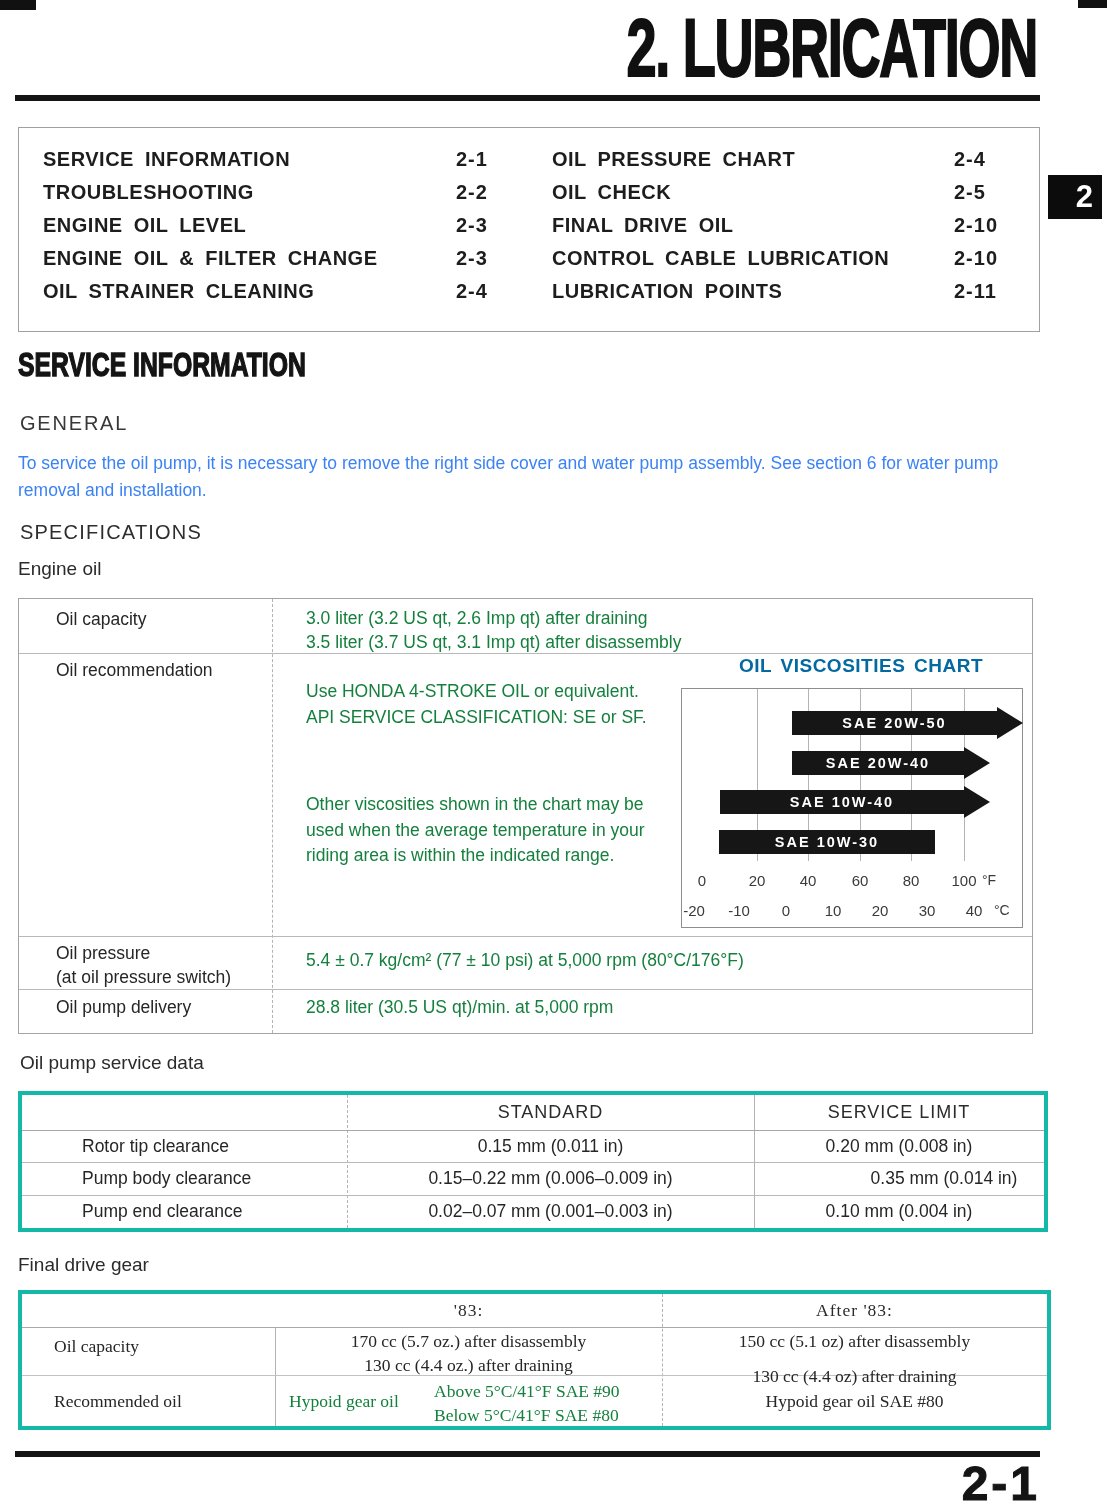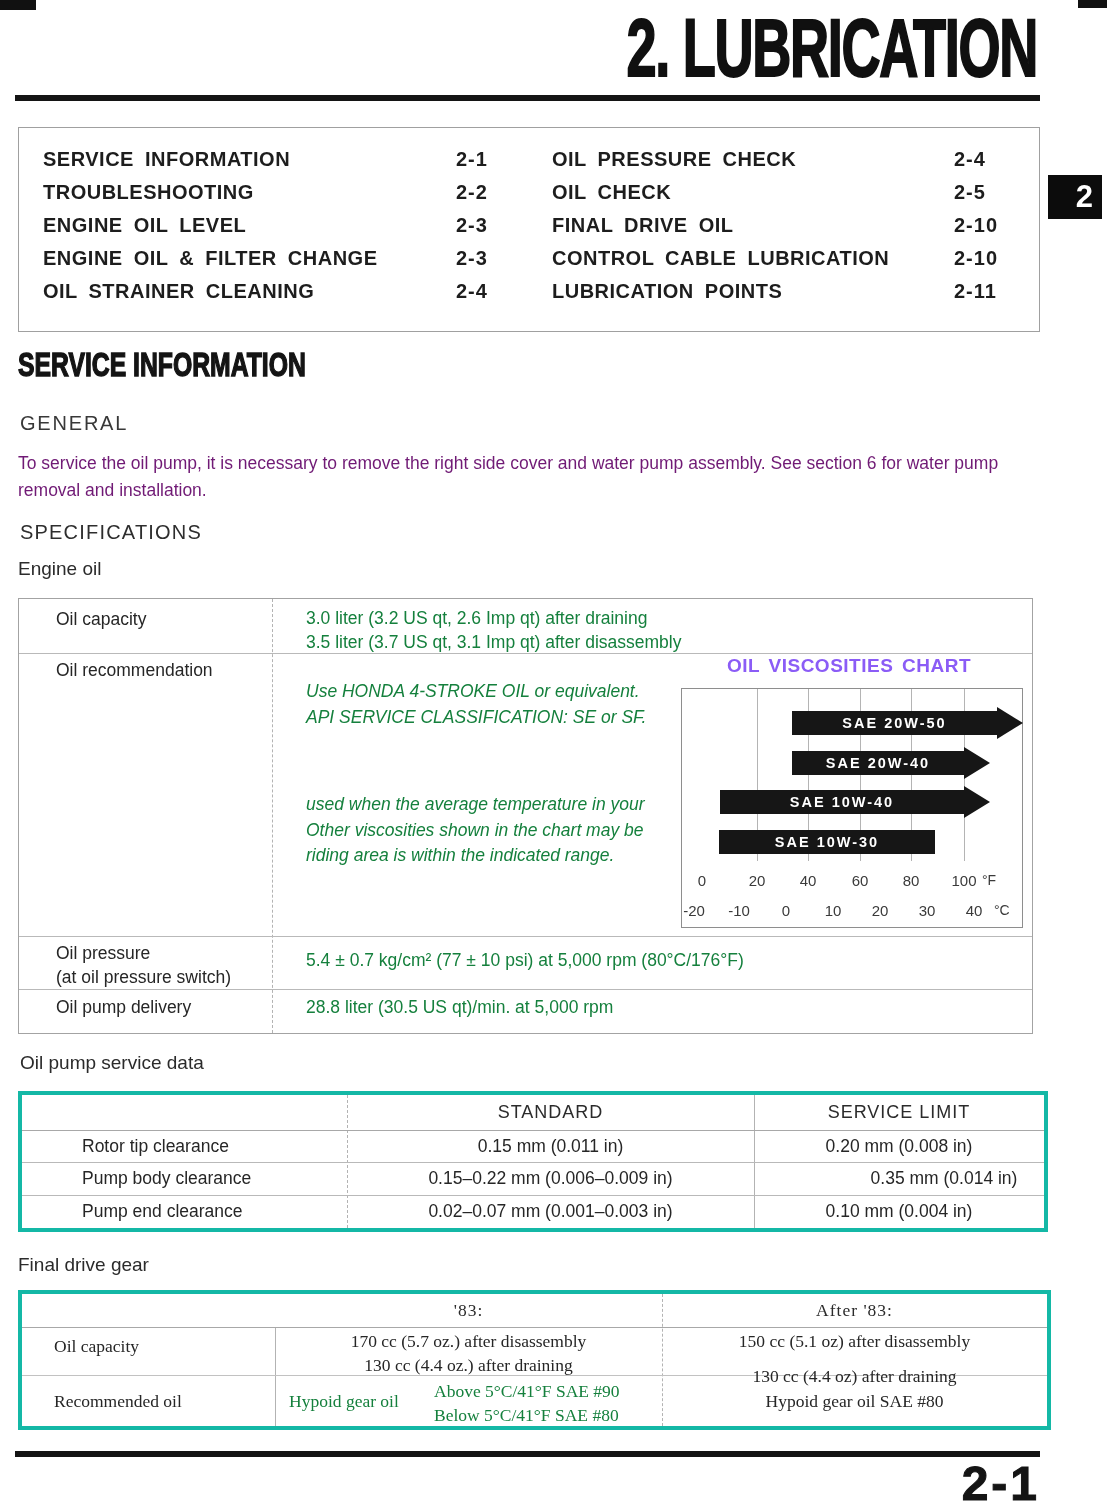--- a/index.html
+++ b/index.html
@@ -32,35 +32,35 @@
     text-align:right; padding-right:9px; box-sizing:border-box;}
 
   .h1-cond{
     top:346px; left:18px; font-size:33px; font-weight:bold; color:#141414;
     white-space:nowrap; letter-spacing:0;
     transform:scaleX(0.75); transform-origin:left top;
     -webkit-text-stroke:1.4px #141414;
   }
   .h2{font-size:20px; letter-spacing:1.8px; color:#383838;}
   .h3{font-size:19px; color:#2b2b2b;}
-  .body-text{font-size:17.5px; line-height:27px; color:#701a75;}
+  .body-text{font-size:17.5px; line-height:27px; color:#3b82f6;}
 
   
   .spec-table{top:598px; left:18px; width:1013px; height:434px; border:1px solid #a3a3a3;}
   .vline{position:absolute; width:1px; background:#b3b3b3;}
   .vline.dashed{background:none; border-left:1px dashed #b3b3b3;}
   .hline{position:absolute; height:1px; background:#b9b9b9; left:0; right:0;}
   .cell-label{position:absolute; font-size:17.5px; color:#262626; white-space:nowrap;}
   .cell-value{position:absolute; font-size:17.5px; color:#15803d; white-space:nowrap;}
-  .multiline div{line-height:25.5px; white-space:nowrap;font-style:italic;}
+  .multiline div{line-height:25.5px; white-space:nowrap;}
 
   
   .chart{top:56px; left:645px; width:362px; height:278px;}
-  .chart-title{position:absolute; top:0; left:4px; width:100%; text-align:center;
-    font-size:19px; font-weight:bold; color:#8b5cf6; letter-spacing:0.5px; word-spacing:3px;}
+  .chart-title{position:absolute; top:0; left:16px; width:100%; text-align:center;
+    font-size:19px; font-weight:bold; color:#0369a1; letter-spacing:0.5px; word-spacing:3px;}
   .chart-frame{position:absolute; top:33px; left:17px; width:340px; height:238px; border:1px solid #8e8e8e;}
   .gridline{position:absolute; top:0; height:172px; width:1px; background:#b4b4b4;}
   .bar{position:absolute; height:24px; background:#161616; color:#fff;
     display:flex; align-items:center; justify-content:center;
     font-size:14.5px; font-weight:bold; letter-spacing:2px; white-space:nowrap;}
   .arrowhead{position:absolute; right:-26px; top:-4px; width:0; height:0;
     border-left:26px solid #161616; border-top:16px solid transparent; border-bottom:16px solid transparent;}
   .tick{position:absolute; transform:translateX(-50%); font-size:15px; color:#3a3a3a; white-space:nowrap;}
   .tick-unit{position:absolute; font-size:14px; color:#3a3a3a; white-space:nowrap;}
 
@@ -90,21 +90,21 @@
     <div class="toc-page" style="top:20px;left:437px;">2-1</div>
     <div class="toc-item" style="top:53px;left:24px;"><span>TROUBLESHOOTING</span></div>
     <div class="toc-page" style="top:53px;left:437px;">2-2</div>
     <div class="toc-item" style="top:86px;left:24px;"><span>ENGINE OIL LEVEL</span></div>
     <div class="toc-page" style="top:86px;left:437px;">2-3</div>
     <div class="toc-item" style="top:119px;left:24px;"><span>ENGINE OIL &amp; FILTER CHANGE</span></div>
     <div class="toc-page" style="top:119px;left:437px;">2-3</div>
     <div class="toc-item" style="top:152px;left:24px;"><span>OIL STRAINER CLEANING</span></div>
     <div class="toc-page" style="top:152px;left:437px;">2-4</div>
 
-    <div class="toc-item" style="top:20px;left:533px;"><span>OIL PRESSURE CHECK</span></div>
+    <div class="toc-item" style="top:20px;left:533px;"><span>OIL PRESSURE CHART</span></div>
     <div class="toc-page" style="top:20px;left:935px;">2-4</div>
     <div class="toc-item" style="top:53px;left:533px;"><span>OIL CHECK</span></div>
     <div class="toc-page" style="top:53px;left:935px;">2-5</div>
     <div class="toc-item" style="top:86px;left:533px;"><span>FINAL DRIVE OIL</span></div>
     <div class="toc-page" style="top:86px;left:935px;">2-10</div>
     <div class="toc-item" style="top:119px;left:533px;"><span>CONTROL CABLE LUBRICATION</span></div>
     <div class="toc-page" style="top:119px;left:935px;">2-10</div>
     <div class="toc-item" style="top:152px;left:533px;"><span>LUBRICATION POINTS</span></div>
     <div class="toc-page" style="top:152px;left:935px;">2-11</div>
   </div>
@@ -126,22 +126,22 @@
     <div class="cell-label" style="left:37px;top:10px;">Oil capacity</div>
     <div class="cell-value" style="left:287px;top:9px;">3.0 liter (3.2 US qt, 2.6 Imp qt) after draining</div>
     <div class="cell-value" style="left:287px;top:33px;">3.5 liter (3.7 US qt, 3.1 Imp qt) after disassembly</div>
 
     <div class="cell-label" style="left:37px;top:61px;">Oil recommendation</div>
     <div class="cell-value multiline" style="left:287px;top:80px;">
       <div>Use HONDA 4-STROKE OIL or equivalent.</div>
       <div>API SERVICE CLASSIFICATION: SE or SF.</div>
     </div>
     <div class="cell-value multiline" style="left:287px;top:193px;">
+      <div>Other viscosities shown in the chart may be</div>
       <div>used when the average temperature in your</div>
-      <div>Other viscosities shown in the chart may be</div>
       <div>riding area is within the indicated range.</div>
     </div>
 
     <div class="abs chart">
       <div class="chart-title">OIL VISCOSITIES CHART</div>
       <div class="chart-frame">
         <div class="gridline" style="left:75px;"></div>
         <div class="gridline" style="left:126px;"></div>
         <div class="gridline" style="left:178px;"></div>
         <div class="gridline" style="left:229px;"></div>

